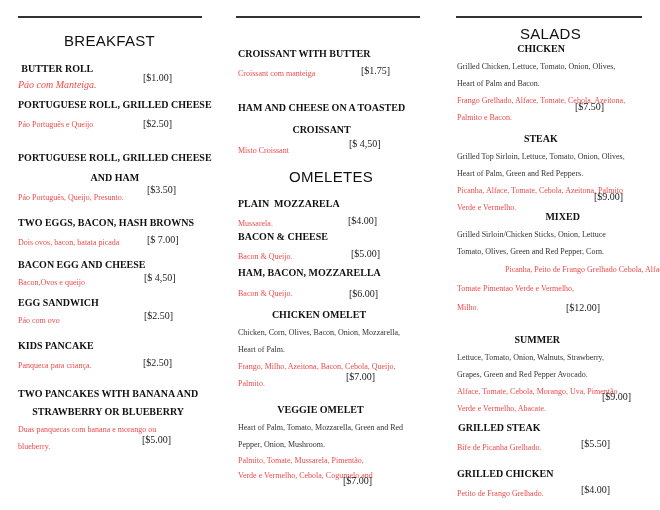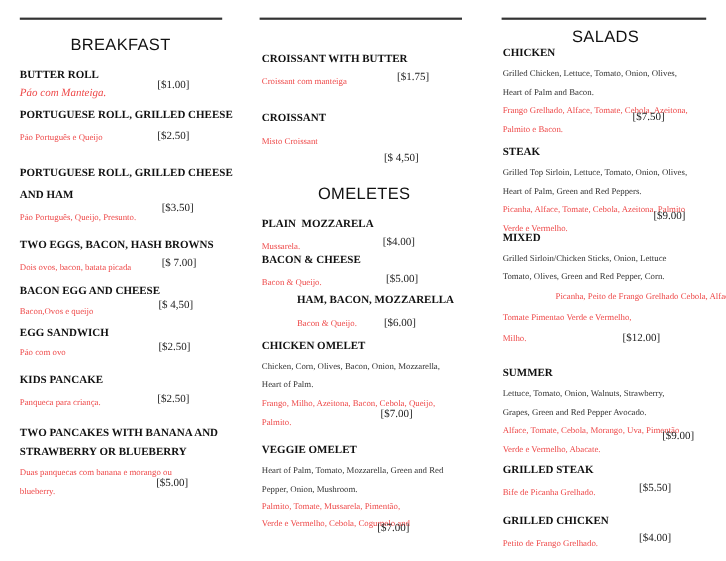--- a/index.html
+++ b/index.html
@@ -1,20 +1,20 @@
 <!DOCTYPE html>
 <html><head>
 <meta charset="utf-8">
 <style>
   html, body { margin: 0; padding: 0; background: #ffffff; }
   body { width: 660px; height: 510px; position: relative; overflow: hidden; font-family: "DejaVu Serif", serif; color: #1a1a1a; }
   .rule { position: absolute; height: 2px; background: #333333; }
   .section-title { position: absolute; font-family: "Liberation Sans", sans-serif; font-size: 15px; color: #111; letter-spacing: 0.3px; }
   .item { position: absolute; }
-  .name { font-family: "Liberation Serif", serif; font-weight: bold; font-size: 10px; color: #111; line-height: 18px; white-space: nowrap; }
+  .name { font-family: "Liberation Serif", serif; font-weight: bold; font-size: 10px; color: #111; line-height: 18px; white-space: nowrap; text-align: center; }
   .desc { font-family: "Liberation Serif", serif; font-size: 8px; color: #333; line-height: 17px; white-space: nowrap; }
   .pt { font-family: "Liberation Serif", serif; font-size: 8px; color: #ee4a4a; line-height: 17px; white-space: nowrap; }
   .pt.big { font-size: 10px; font-style: italic; }
   .price { position: absolute; font-family: "Liberation Serif", serif; font-size: 10px; color: #222; white-space: nowrap; }
 </style>
 </head>
 <body>
 
 <div class="rule" style="left:18px; top:16px; width:184px;"></div>
 <div class="rule" style="left:236px; top:16px; width:184px;"></div>
@@ -78,40 +78,41 @@
 </div>
 
 <div>
   <div class="item" style="left:238px; top:45px;">
     <div class="name">CROISSANT WITH BUTTER</div>
     <div class="pt" style="margin-top:2px;">Croissant com manteiga</div>
   </div>
   <div class="price" style="left:361px; top:65px;">[$1.75]</div>
 
   <div class="item" style="left:238px; top:97px;">
+    <div class="name" style="line-height:22px;">HAM AND CHEESE ON A TOASTED</div>
     <div class="name" style="line-height:22px;">CROISSANT</div>
     <div class="pt" style="margin-top:1px;">Misto Croissant</div>
   </div>
   <div class="price" style="left:349px; top:138px;">[$ 4,50]</div>
 </div>
 
 <div>
   <div class="item" style="left:238px; top:195px;">
     <div class="name" style="white-space:pre;">PLAIN  MOZZARELA</div>
     <div class="pt" style="margin-top:2px;">Mussarela.</div>
   </div>
   <div class="price" style="left:348px; top:215px;">[$4.00]</div>
 
   <div class="item" style="left:238px; top:228px;">
     <div class="name">BACON &amp; CHEESE</div>
     <div class="pt" style="margin-top:2px;">Bacon &amp; Queijo.</div>
   </div>
   <div class="price" style="left:351px; top:248px;">[$5.00]</div>
 
-  <div class="item" style="left:238px; top:264px;margin-left:32px;">
+  <div class="item" style="left:238px; top:264px;">
     <div class="name">HAM, BACON, MOZZARELLA</div>
     <div class="pt" style="margin-top:3px;">Bacon &amp; Queijo.</div>
   </div>
   <div class="price" style="left:349px; top:288px;">[$6.00]</div>
 
   <div class="item" style="left:238px; top:306px;">
     <div class="name">CHICKEN OMELET</div>
     <div class="desc">Chicken, Corn, Olives, Bacon, Onion, Mozzarella,</div>
     <div class="desc">Heart of Palm.</div>
     <div class="pt">Frango, Milho, Azeitona, Bacon, Cebola, Queijo,</div>

